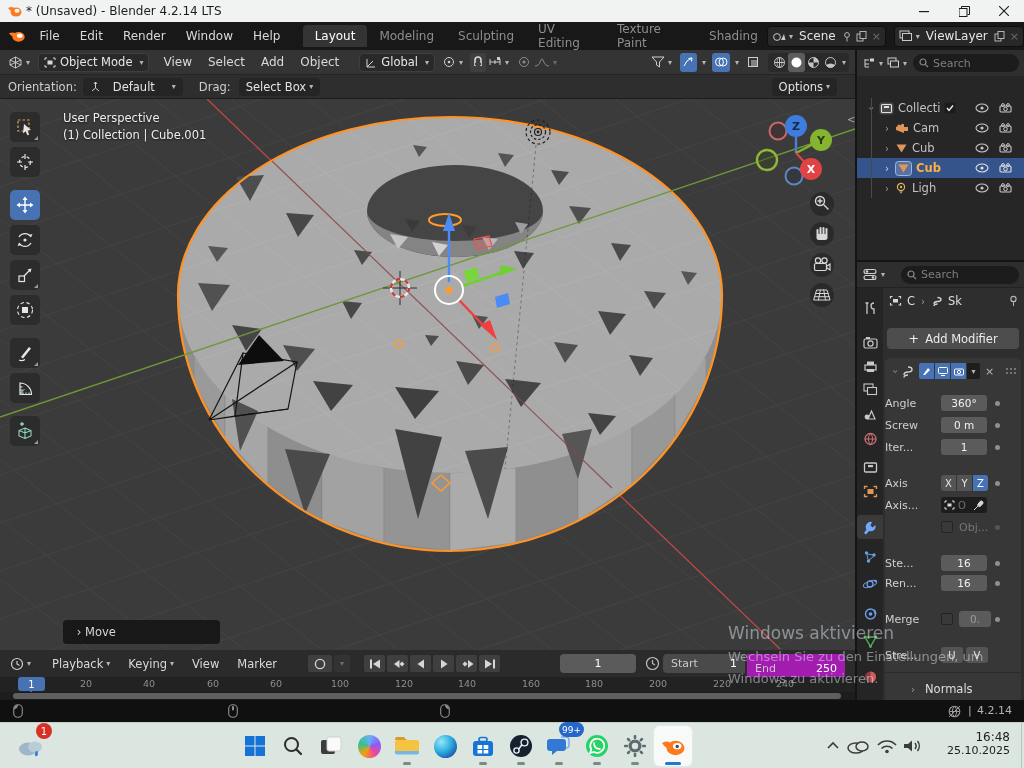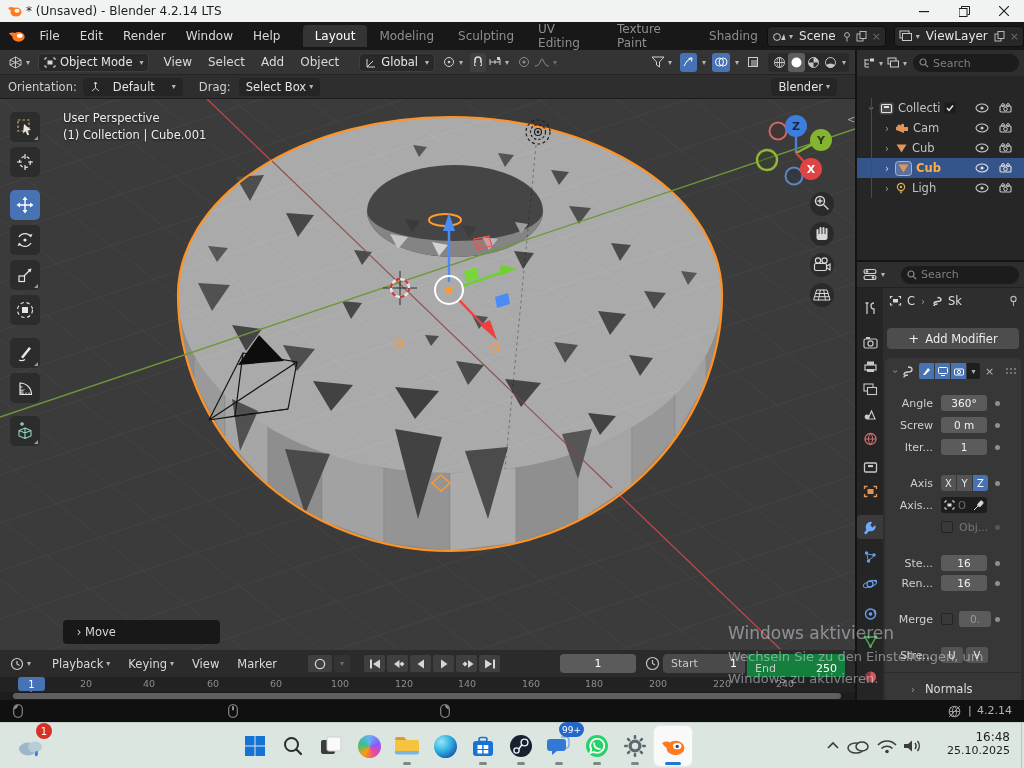--- a/index.html
+++ b/index.html
@@ -73,21 +73,21 @@
   #props { position:absolute; left:0; top:210px; width:167px; height:440px; background:#2e2e2e; border-top:2px solid #141414; }
   #pr-header { position:absolute; left:0; top:0; width:167px; height:26px; background:#2e2e2e; display:flex; align-items:center; border-bottom:1px solid #222; }
   #tabstrip { position:absolute; left:0; top:26px; width:26px; height:414px; background:#252525; }
   .ptab { position:absolute; left:0; width:26px; height:24px; display:flex; align-items:center; justify-content:center; }
   .ptab.active { background:#3a3a3a; border-radius:4px 0 0 4px; }
   #prbody { position:absolute; left:26px; top:26px; width:141px; height:414px; }
   .crumb { font-size:11.5px; color:#dedede; }
   #addmod { position:absolute; left:4px; top:40px; width:132px; height:21px; background:#4d4d4d; border-radius:4px; display:flex; align-items:center; justify-content:center; color:#ececec; font-size:11.5px; }
   #modpanel { position:absolute; left:2px; top:70px; width:136px; height:344px; background:#373737; border-radius:5px; }
   .prow { position:absolute; left:0; width:136px; height:18px; display:flex; align-items:center; }
-  .plab { width:52px; text-align:right; font-size:11px; color:#cfcfcf; padding-right:4px; white-space:nowrap; }
+  .plab { width:52px; text-align:left; font-size:11px; color:#cfcfcf; padding-right:4px; white-space:nowrap; }
   .plab.dim { color:#767676; }
   .pfield { position:absolute; left:56px; width:46px; height:16px; background:#5b5b5b; border-radius:3px; color:#f2f2f2; font-size:10.5px; display:flex; align-items:center; justify-content:center; }
   .pdot { position:absolute; left:110px; width:5px; height:5px; border-radius:50%; background:#8f8f8f; }
   .pdot.dim { background:#565656; }
   .seg { height:16px; background:#545454; color:#e8e8e8; font-size:10px; display:flex; align-items:center; justify-content:center; }
   .seg.on { background:#4772b3; color:#fff; }
   .chk { width:12px; height:12px; background:#393939; border:1px solid #242424; border-radius:2px; }
 
   
   #statusbar { left:0; top:700px; width:1024px; height:22px; background:#101010; }
@@ -314,21 +314,21 @@
       <span style="margin-left:12px">Default</span>
       <span class="cv" style="margin-left:auto">▾</span>
     </div>
     <span class="lab" style="margin-left:16px">Drag:</span>
     <div class="pill" style="margin-left:8px">
       <span>Select Box</span>
         <span class="cv">▾</span>
     </div>
     <div style="flex:1"></div>
     <div class="pill" style="margin-right:18px">
-      <span>Blender</span>
+      <span>Options</span>
         <span class="cv">▾</span>
     </div>
   </div>
 
   <div id="viewport" class="r">
     <svg width="855" height="551" viewBox="0 0 855 551">
       <defs>
         <clipPath id="clipTop">
             <ellipse cx="450" cy="196" rx="272" ry="178"></ellipse>
           </clipPath>
@@ -643,21 +643,21 @@
         <span style="font-size:11px;color:#fff">1</span>
       </div>
       <svg class="r" style="left:645px;top:6px" width="15" height="15">
           <circle cx="7.5" cy="7.5" r="6" fill="none" stroke="#c0c0c0" stroke-width="1.2"></circle>
           <path d="M7.5 4 V7.5 L10 9" fill="none" stroke="#c0c0c0" stroke-width="1.2"></path>
         </svg>
       <div class="r fx" style="left:663px;top:4px;width:82px;height:19px;background:#4a4a4a;border-radius:4px 0 0 4px;padding:0 8px">
         <span style="font-size:11px;color:#c9c9c9">Start</span>
         <span style="font-size:11px;color:#fff;margin-left:auto">1</span>
       </div>
-      <div class="r fx" style="left:747px;top:4px;width:98px;height:29px;background:#15803d;border-radius:0 4px 4px 0;padding:8px 8px">
+      <div class="r fx" style="left:747px;top:4px;width:98px;height:29px;background:#a21caf;border-radius:0 4px 4px 0;padding:8px 8px">
         <span style="font-size:11px;color:#c9c9c9">End</span>
         <span style="font-size:11px;color:#fff;margin-left:auto">250</span>
       </div>
     </div>
     <div id="ruler">
       <span class="tick" style="left:71px">20</span>
       <span class="tick" style="left:134px">40</span>
       <span class="tick" style="left:198px">60</span>
       <span class="tick" style="left:261px">60</span>
       <span class="tick" style="left:325px">100</span>

